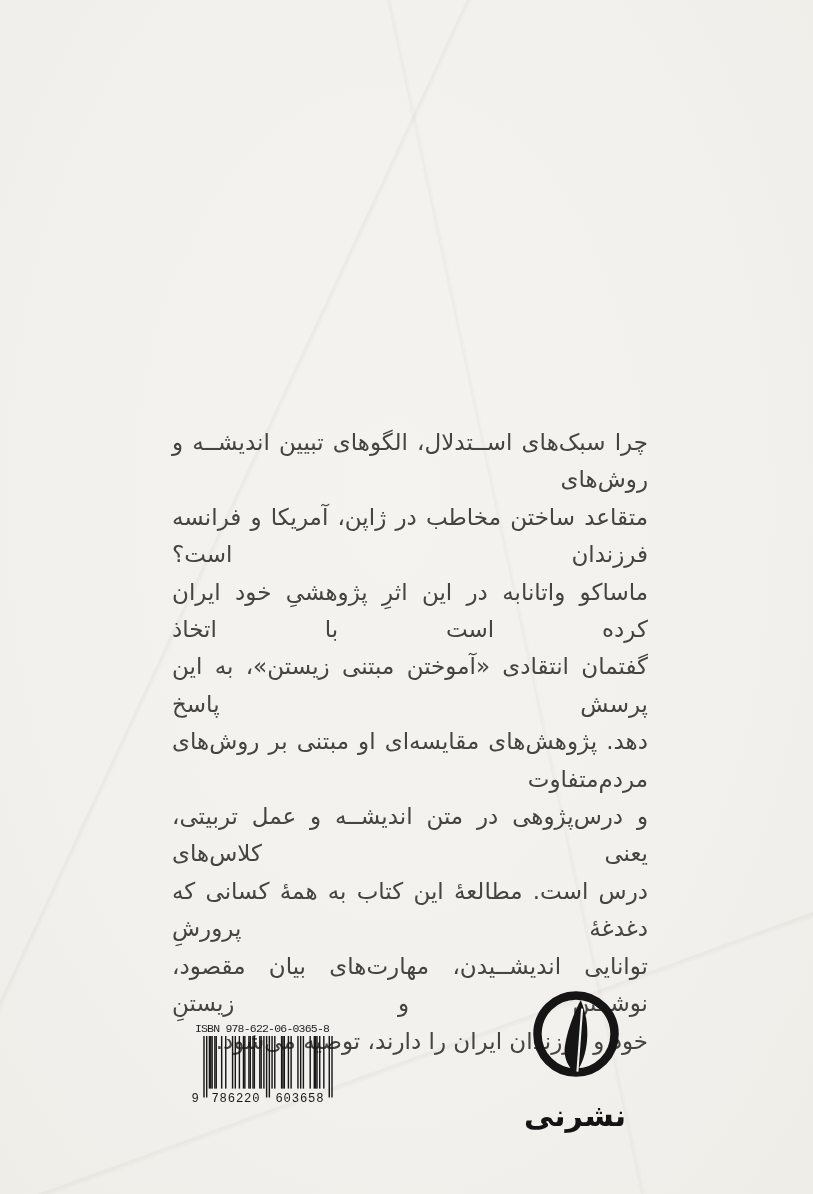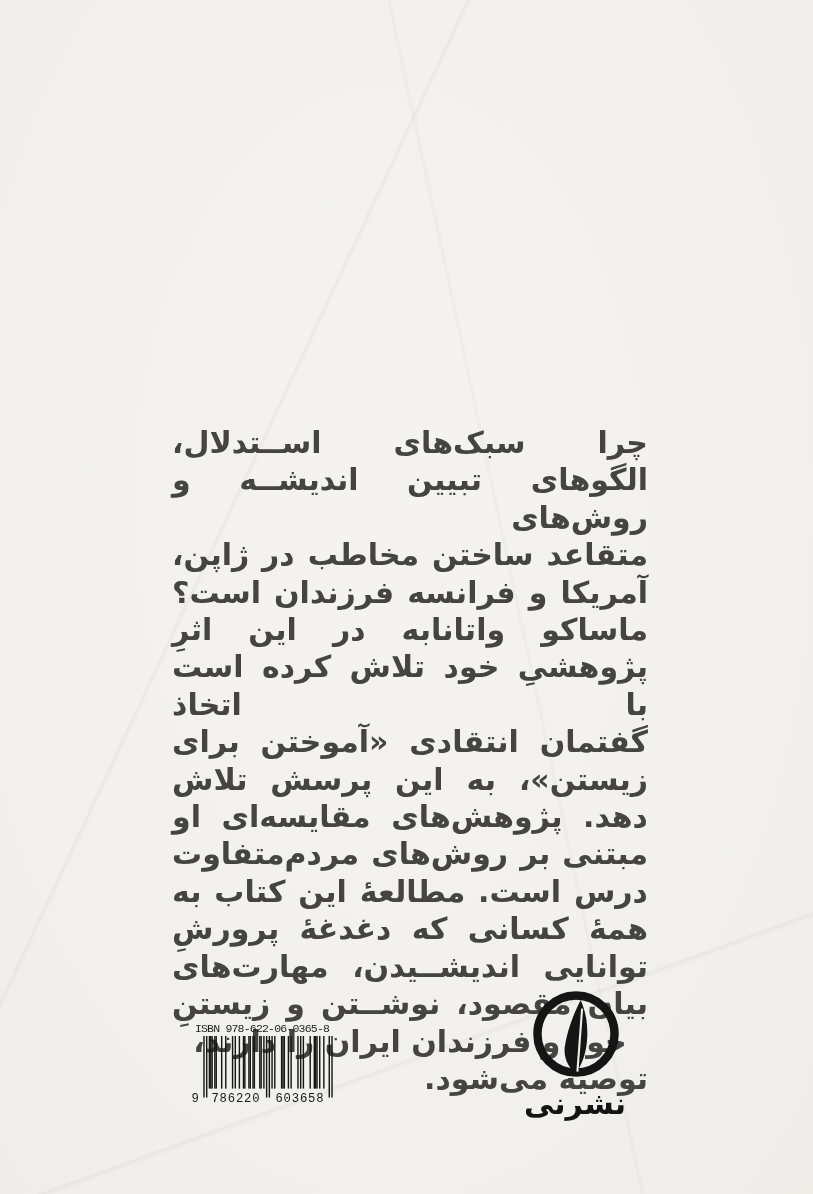--- a/index.html
+++ b/index.html
@@ -25,22 +25,21 @@
 
   
   .blurb {
     position: absolute;
     top: 424px;
     left: 172px;
     width: 476px;
     direction: rtl;
     unicode-bidi: embed;
     color: #454440;
-    font-size: 30px;
-    font-weight: bold;
+    font-size: 23px;
   }
   .blurb-line {
     line-height: 37.4px;
     text-align: justify;
     text-align-last: justify;
     text-justify: inter-word;
     white-space: normal;
   }
   .blurb-line.last {
     text-align: center;
@@ -78,41 +77,42 @@
     left: 526px;
     top: 987px;
     width: 100px;
     text-align: center;
   }
   .publisher-mark {
     display: block;
     margin: 0 auto;
   }
   .publisher-name {
-    margin-top: 6px;
+    margin-top: 18px;
     direction: rtl;
     font-family: "DejaVu Sans", sans-serif;
     font-weight: bold;
     font-size: 30px;
     line-height: 34px;
     color: #141414;
     letter-spacing: 0.5px;
   }
 </style>
 </head>
 <body>
 
 <div class="cover">
 
   <div class="blurb">
     <div class="blurb-line">چرا سبک‌های اســتدلال، الگوهای تبیین اندیشــه و روش‌های</div>
     <div class="blurb-line">متقاعد ساختن مخاطب در ژاپن، آمریکا و فرانسه فرزندان است؟</div>
-    <div class="blurb-line">ماساکو واتانابه در این اثرِ پژوهشیِ خود تلاش کرده است با اتخاذ</div>
-    <div class="blurb-line">گفتمان انتقادی «آموختن برای زیستن»، به این پرسش تلاش</div>
+    <div class="blurb-line">ماساکو واتانابه در این اثرِ پژوهشیِ خود ایران کرده است با اتخاذ</div>
+    <div class="blurb-line">گفتمان انتقادی «آموختن مبتنی زیستن»، به این پرسش پاسخ</div>
     <div class="blurb-line">دهد. پژوهش‌های مقایسه‌ای او مبتنی بر روش‌های مردم‌متفاوت</div>
+    <div class="blurb-line">و درس‌پژوهی در متن اندیشــه و عمل تربیتی، یعنی کلاس‌های</div>
     <div class="blurb-line">درس است. مطالعهٔ این کتاب به همهٔ کسانی که دغدغهٔ پرورشِ</div>
     <div class="blurb-line">توانایی اندیشــیدن، مهارت‌های بیان مقصود، نوشــتن و زیستنِ</div>
     <div class="blurb-line last">خود و فرزندان ایران را دارند، توصیه می‌شود.</div>
   </div>
 
   <div class="barcode-block">
     <div class="isbn-label">ISBN 978-622-06-0365-8</div>
     <svg class="barcode" width="143" height="69" viewBox="-9 0 105 50.5" preserveAspectRatio="none">
       <g id="barcode-bars" fill="#181818">
           <rect x="0" y="0" width="1.05" height="45"></rect>

